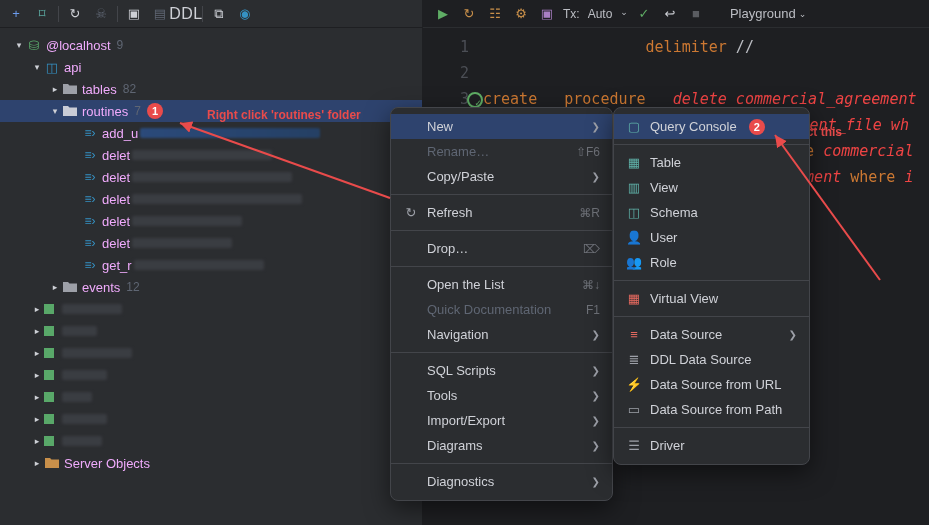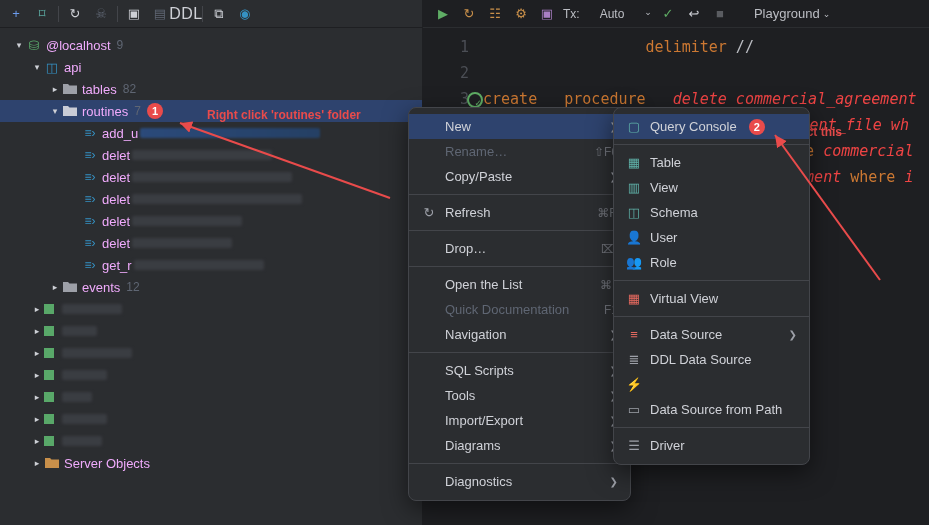--- a/index.html
+++ b/index.html
@@ -82,21 +82,21 @@
     color:#bcbec4;
   }
   .run-toolbar .icon-btn {
     width:20px; height:20px; display:flex; align-items:center; justify-content:center;
     color:#ced0d6; cursor:pointer;
   }
   .run-toolbar .play { color:#5fad65; }
   .run-toolbar .hist { color:#c88f4a; }
   .run-toolbar .gear { color:#c88f4a; }
   .run-toolbar .pill { color:#a97fc4; }
-  .run-toolbar .tx   { display:flex; align-items:flex-start; gap:20px; font-size:12px; }
+  .run-toolbar .tx   { display:flex; align-items:flex-start; gap:8px; font-size:12px; }
   .run-toolbar .stop { color:#5a5c61; }
   .run-toolbar .pg   { color:#bcbec4; display:flex; align-items:center; gap:3px; }
 
   .code-area { display:flex; font-family: "SF Mono","Consolas",monospace; font-size:15px; }
   .gutter {
     width:60px; text-align:right; padding:6px 14px 0 0;
     color:#4b4e55; user-select:none;
   }
   .gutter div { height:26px; line-height:26px; position:relative; }
   .gutter .ok::after {
@@ -117,21 +117,21 @@
   .menu, .submenu {
     position:absolute;
     background:#2b2d30;
     border:1px solid #43454a;
     border-radius:8px;
     box-shadow:0 8px 24px rgba(0,0,0,.5);
     padding:6px 0;
     font-size:13px;
     z-index:10;
   }
-  .menu { left:408px; top:107px; width:223px; }
+  .menu { left:390px; top:107px; width:223px; }
   .submenu { left:613px; top:107px; width:197px; }
   .menu-item {
     height:25px; display:flex; align-items:center;
     padding:0 12px; gap:8px; color:#d0d2d8; cursor:pointer;
     position:relative;
   }
   .menu-item.hl { background:#2e436e; }
   .menu-item.dis { color:#5f6673; cursor:default; }
   .menu-item .mi { width:16px; display:inline-flex; justify-content:center; color:#9da0a8; }
   .menu-item .sc { margin-left:auto; color:#6e7178; font-size:12px; }
@@ -484,20 +484,21 @@
       <span class="sub-icon red">≡</span>
       <span>Data Source</span>
       <span class="arr">❯</span>
     </div>
     <div class="menu-item">
       <span class="sub-icon grey">≣</span>
       <span>DDL Data Source</span>
     </div>
     <div class="menu-item">
       <span class="sub-icon green">⚡</span>
+      <span>Data Source from URL</span>
     </div>
     <div class="menu-item">
       <span class="sub-icon grey">▭</span>
       <span>Data Source from Path</span>
     </div>
     <div class="menu-sep"></div>
     <div class="menu-item">
       <span class="sub-icon grey">☰</span>
       <span>Driver</span>
     </div>

